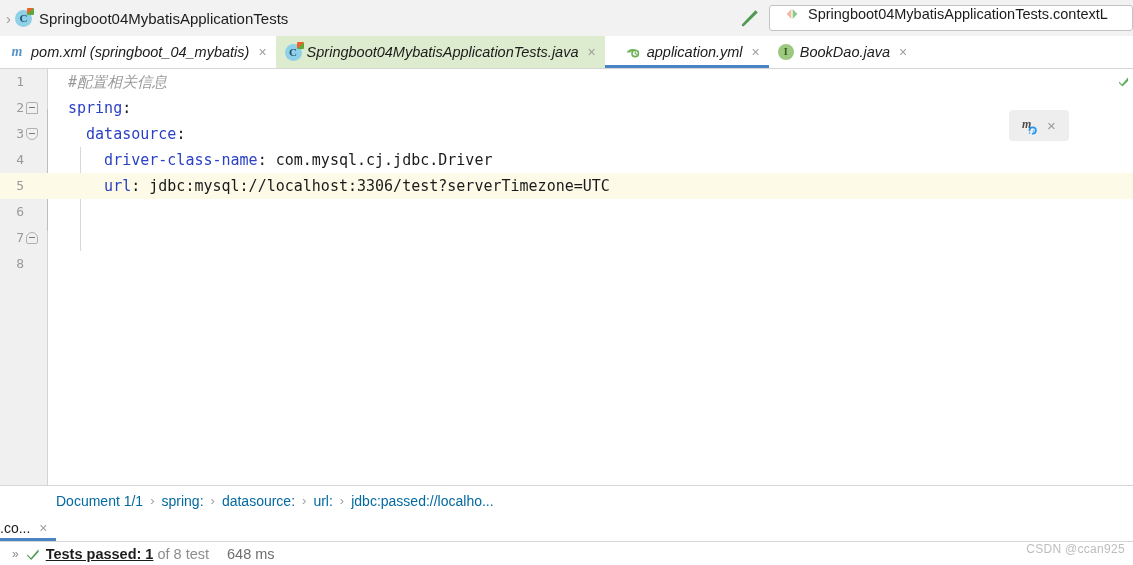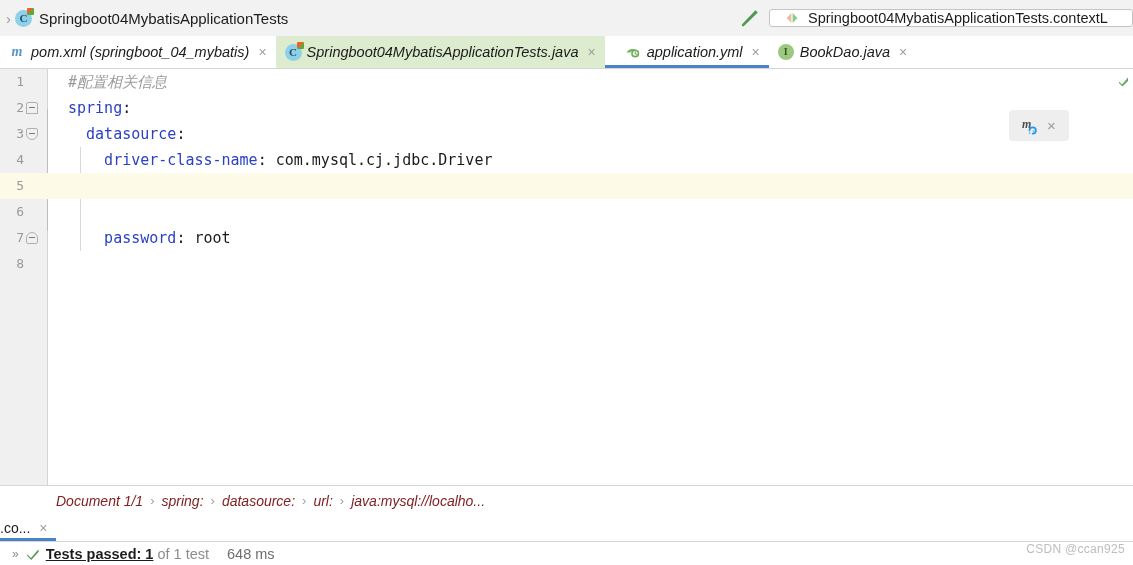--- a/index.html
+++ b/index.html
@@ -82,21 +82,21 @@
   .wrench-btn {
     width: 30px; height: 30px;
     display: flex;
     align-items: center;
     justify-content: center;
     flex: 0 0 auto;
     margin-right: 4px;
   }
   .run-config {
     width: 364px;
-    height: 18px;
+    height: 26px;
     background: #ffffff;
     border: 1px solid #c4c4c4;
     border-radius: 3px;
     display: flex;
     align-items: flex-start;
     padding: 0 6px;
     box-sizing: border-box;
     margin-right: 0px;
     overflow: hidden;
     flex: 0 0 auto;
@@ -326,23 +326,22 @@
     height: 30px;
     background: #ffffff;
     border-top: 1px solid #d6d6d6;
     display: flex;
     align-items: center;
     padding-left: 56px;
     box-sizing: border-box;
   }
   .bc-item {
     font-size: 14px;
-    color: #7f1d1d;
+    color: #0369a1;
     white-space: nowrap;
-    font-style: italic;
   }
   .bc-sep {
     color: #a0a0a0;
     font-size: 13px;
     padding: 0 7px;
   }
 
   
   .bottom-tabs {
     position: absolute;
@@ -532,31 +531,31 @@
         <span class="code"><span class="k-key">  datasource</span><span class="k-str">:</span></span>
       </div>
       <div class="row">
         <span class="ln">4</span>
         <span class="foldcol"></span>
         <span class="code"><span class="k-key">    driver-class-name</span><span class="k-str">: com.mysql.cj.jdbc.Driver</span></span>
       </div>
       <div class="row cur">
         <span class="ln">5</span>
         <span class="foldcol"></span>
+        <span class="code"><span class="k-key">    url</span><span class="k-str">: jdbc:mysql://localhost:3306/test?serverTimezone=UTC</span></span>
       </div>
       <div class="row">
         <span class="ln">6</span>
         <span class="foldcol"></span>
       </div>
       <div class="row">
         <span class="ln">7</span>
         <span class="foldcol">
           <span class="foldbox end"></span>
         </span>
-        <span class="code"><span class="k-key">    password</span><span class="k-str">: root</span></span>
       </div>
       <div class="row">
         <span class="ln">8</span>
         <span class="foldcol"></span>
         <span class="code"></span>
       </div>
     </div>
 
   <div class="maven-popup">
     <span class="mico">
@@ -579,36 +578,36 @@
 
 <div class="breadcrumbbar">
     <span class="bc-item">Document 1/1</span>
     <span class="bc-sep">›</span>
     <span class="bc-item">spring:</span>
     <span class="bc-sep">›</span>
     <span class="bc-item">datasource:</span>
     <span class="bc-sep">›</span>
     <span class="bc-item">url:</span>
     <span class="bc-sep">›</span>
-    <span class="bc-item">java:mysql://localho...</span>
+    <span class="bc-item">jdbc:passed://localho...</span>
   </div>
 
 <div class="bottom-tabs">
   <div class="bt-tab">
     <span class="bt-label">.co...</span>
     <span class="bt-close">×</span>
   </div>
 </div>
 <div class="bottom-sep"></div>
 
 <div class="test-status">
   <span class="chev-dbl">»</span>
   <span class="check-ico">
     <svg width="14" height="14" viewBox="0 0 14 14" aria-hidden="true">
       <path d="M1.5 7.4 L5 11 L12.5 2.2 L12.5 5 L5.2 13 L1 8.6 Z" fill="#4e9a51"></path>
     </svg>
   </span>
   <span class="ts-main">Tests passed: 1</span>
-  <span class="ts-dim">of 1 test</span>
+  <span class="ts-dim">of 8 test</span>
   <span class="ts-time">648 ms</span>
 </div>
 
 <div class="watermark">CSDN @ccan925</div>
 
 </body></html>

